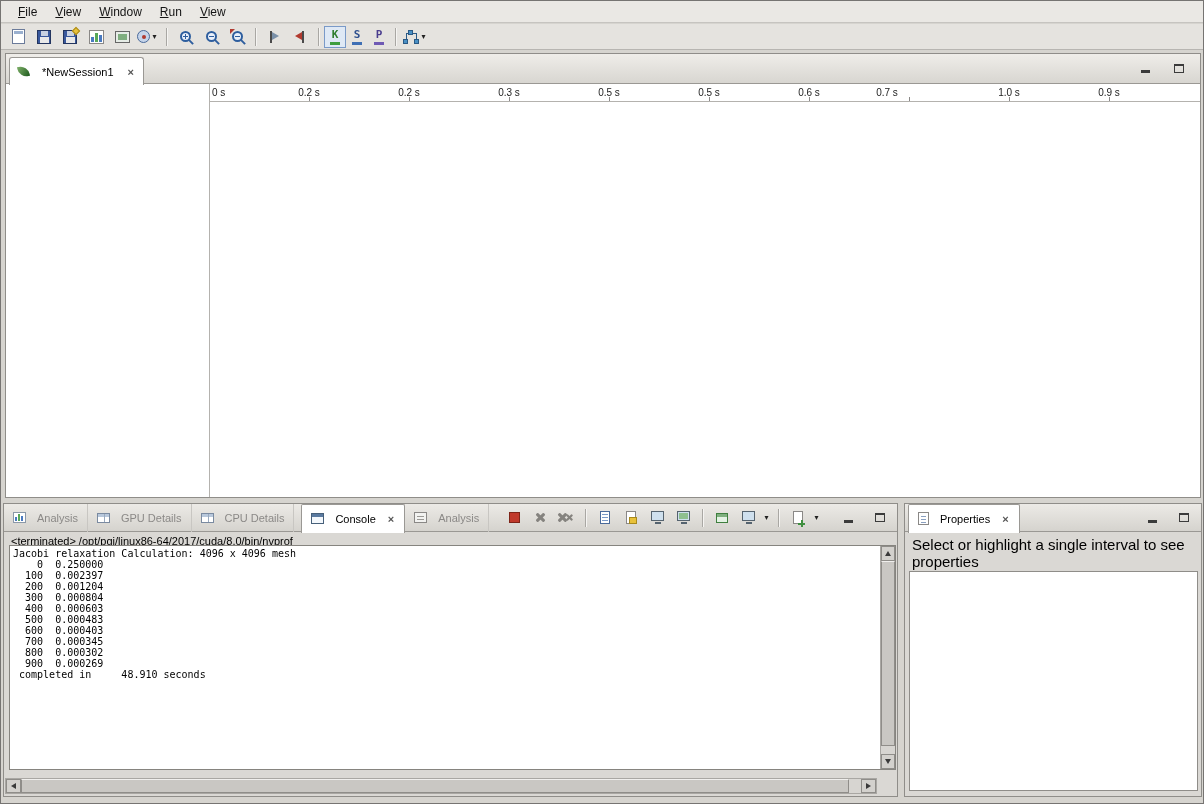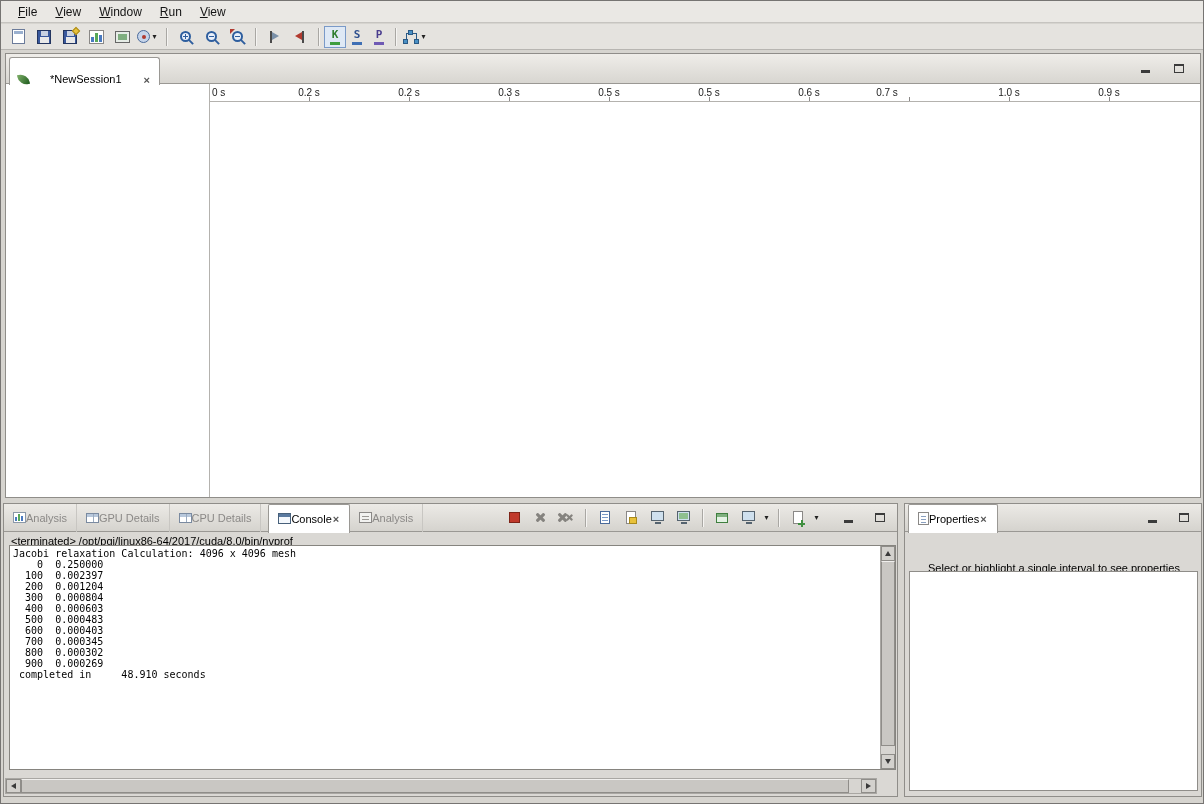--- a/index.html
+++ b/index.html
@@ -70,21 +70,21 @@
                       border-left:1px solid #2a5a86; border-right:1px solid #2a5a86; border-top:1px solid #2a5a86; }
   .ic-nodes i { position:absolute; width:5px; height:5px; background:#4a90c4; border:1px solid #2a5a86; }
   .ic-nodes .n1 { left:5px; top:0; } .ic-nodes .n2 { left:0; bottom:0; } .ic-nodes .n3 { right:0; bottom:0; }
 
   
   .editor { position:absolute; left:4px; top:52px; width:1196px; height:445px; background:#fff;
             border:1px solid #8f8d89; }
   .edit-tabstrip { position:absolute; left:0; top:0; right:0; height:30px;
                    background:linear-gradient(#efede9,#d8d6d1); border-bottom:1px solid #9a9894; }
   .etab { position:absolute; left:3px; top:3px; height:28px; background:#fff; border:1px solid #9a9894;
-          border-bottom:none; border-radius:3px 3px 0 0; display:flex; align-items:flex-end; gap:21px;
+          border-bottom:none; border-radius:3px 3px 0 0; display:flex; align-items:center; gap:13px;
           padding:0 8px; font-size:11px; color:#000; z-index:2; }
   .closex { font-size:11px; font-weight:bold; color:#555; padding:0 1px; line-height:10px; }
   .ti-leaf { width:11px; height:11px; background:linear-gradient(135deg,#7fb069,#1d5a1d);
              border-radius:0 85% 0 85%; transform:rotate(-12deg); display:inline-block; }
   .winbtns { position:absolute; right:12px; top:6px; display:flex; gap:16px; }
   .winbtn { width:18px; height:16px; display:flex; align-items:center; justify-content:center; }
   .minbar { width:9px; height:3px; background:#3b3b3b; margin-top:7px; }
   .maxbox { width:10px; height:9px; border:1px solid #3b3b3b; border-top:2px solid #3b3b3b; }
 
   .ruler { position:absolute; left:203px; right:0; top:30px; height:18px; background:#fff;
@@ -93,21 +93,21 @@
   .tick-label.centered { width:28px; text-align:center; }
   .tick-mark { position:absolute; bottom:0; width:1px; height:4px; background:#8a8886; }
   .names-divider { position:absolute; left:203px; top:30px; bottom:0; width:1px; background:#b4b2ae; }
   .names-col { position:absolute; left:0; top:48px; width:203px; bottom:0; background:#fff; }
   .timeline-canvas { position:absolute; left:204px; top:48px; right:0; bottom:0; background:#fff; }
 
   
   .btabstrip { position:absolute; left:0; top:0; right:0; height:28px;
                background:linear-gradient(#eceae6,#d5d3ce); border-bottom:1px solid #9a9894;
                display:flex; align-items:center; }
-  .btab { height:28px; display:flex; align-items:center; gap:0; padding:0 9px; font-size:11px;
+  .btab { height:28px; display:flex; align-items:center; gap:11px; padding:0 9px; font-size:11px;
           color:#8b8987; border-right:1px solid #c8c6c2; white-space:nowrap; }
   .btab.active { background:#fff; border:1px solid #9a9894; border-bottom:none; color:#000;
                  border-radius:2px 2px 0 0; position:relative; z-index:2; height:29px; margin-bottom:-1px;margin-left:7px; }
   .spacer { flex:1; }
 
   
   .ti-chart { width:13px; height:11px; background:#fff; border:1px solid #8a98a8; display:flex;
               align-items:flex-end; gap:1px; padding:1px; }
   .ti-chart i { display:block; width:2px; }
   .ti-chart .b1 { height:4px; background:#4a7ac0; } .ti-chart .b2 { height:7px; background:#58a858; }
@@ -172,21 +172,21 @@
              border:1px solid #a9a7a3; }
   .hbtn { position:absolute; top:0; width:15px; height:14px; background:#d3d1cd; border:1px solid #8f8d89;
           display:flex; align-items:center; justify-content:center; }
   .hbtn.left { left:0; } .hbtn.right { right:0; }
   .hthumb { position:absolute; left:15px; top:0; width:828px; height:14px; background:#c9c7c3;
             border:1px solid #8f8d89; border-top:1px solid #f0efed; }
 
   
   .props { position:absolute; left:903px; top:502px; width:298px; height:294px; background:#dad8d4;
            border:1px solid #8f8d89; }
-  .props-msg { position:absolute; left:7px; top:58px; font-size:11px; color:#000;margin-left:16px; }
+  .props-msg { position:absolute; left:7px; top:32px; font-size:15px; color:#000; }
   .props-box { position:absolute; left:4px; top:67px; width:289px; height:220px; background:#fff;
                border:1px solid #8f8d89; }
   .strip-winbtns { display:flex; gap:14px; padding-right:8px; margin-left:12px; }
 </style>
 </head>
 <body>
 
 <div class="app">
 
   <div class="menubar">

